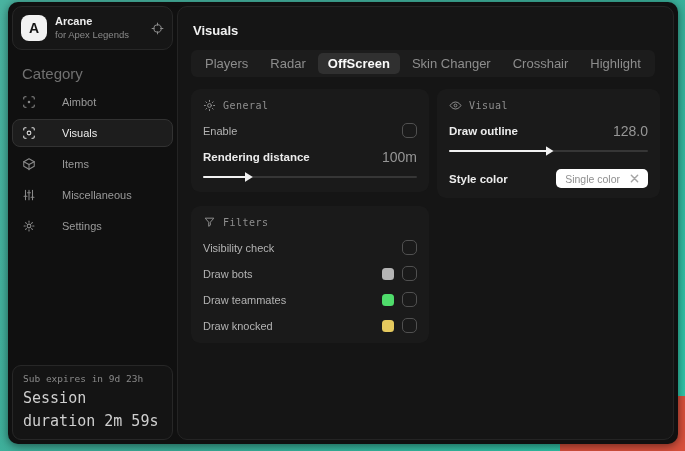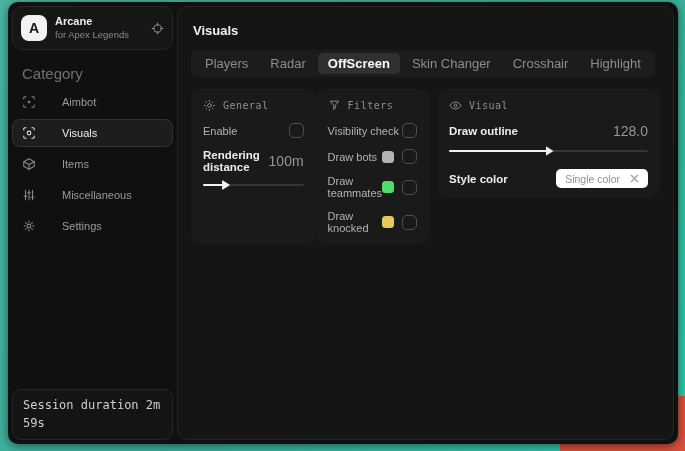--- a/index.html
+++ b/index.html
@@ -36,37 +36,37 @@
   }
   .nav-item .ico{display:flex;color:#8a8a8a;}
   .nav-item.active{background:#1d1d1d;border-color:#323232;color:#ececec;}
   .nav-item.active .ico{color:#e0e0e0;}
   .sidebar-spacer{flex:1;}
   .footer-card{
     border:1px solid #272727;border-radius:9px;padding:6px 10px;background:#141414;
     font-family:"DejaVu Sans Mono", monospace;line-height:1.55;
   }
   .footer-line1{font-size:9.5px;color:#8a8a8a;}
-  .footer-line2{font-size:12px;color:#cfcfcf;}
+  .footer-line2{font-size:15px;color:#cfcfcf;}
   
   .main-panel{
     flex:1;margin:4px 4px 4px 0;background:#151515;border:1px solid #242424;
     border-radius:10px;padding:10px 13px;box-sizing:border-box;overflow:hidden;
   }
   .page-title{font-size:13px;font-weight:bold;color:#f0f0f0;margin:6px 0 0 2px;}
   .tab-bar{
     display:inline-flex;align-items:center;gap:2px;background:#1c1c1c;border-radius:6px;
     padding:3px 4px;margin-top:12px;
   }
   .tab{
     padding:3px 10px;font-size:13px;color:#8d8d8d;border-radius:5px;cursor:pointer;white-space:nowrap;
   }
   .tab.active{background:#303030;color:#fafafa;font-weight:bold;}
   .content{display:flex;gap:8px;margin-top:12px;align-items:flex-start;}
-  .col-left{width:238px;flex:0 0 238px;display:flex;flex-direction:row;gap:0;}
+  .col-left{width:238px;flex:0 0 238px;display:flex;flex-direction:column;gap:14px;}
   .col-right{flex:1;display:flex;flex-direction:column;gap:10px;}
   .panel{background:#1a1a1a;border-radius:9px;padding:10px 12px;}
   .panel-header{
     display:flex;align-items:center;gap:7px;color:#8f8f8f;
     font-family:"DejaVu Sans Mono", monospace;font-size:10px;letter-spacing:.5px;
   }
   .panel-header .ico{display:flex;color:#8f8f8f;}
   .row{display:flex;align-items:center;justify-content:space-between;margin-top:11px;}
   .lbl{font-size:11px;color:#b3b3b3;}
   .lbl-strong{font-size:11.5px;font-weight:bold;color:#ececec;}
@@ -161,20 +161,21 @@
             <path d="M12 3.5v2.2M12 18.3v2.2M3.5 12h2.2M18.3 12h2.2M6 6l1.6 1.6M16.4 16.4L18 18M18 6l-1.6 1.6M7.6 16.4L6 18"></path>
           </svg>
         </span>
         <span>Settings</span>
       </div>
     </div>
 
     <div class="sidebar-spacer"></div>
 
     <div class="footer-card">
+      <div class="footer-line1">Sub expires in 9d 23h</div>
       <div class="footer-line2">Session duration 2m 59s</div>
     </div>
   </div>
 
   <div class="main-panel">
     <div class="page-title">Visuals</div>
 
     <div class="tab-bar">
       <div class="tab">Players</div>
       <div class="tab">Radar</div>

